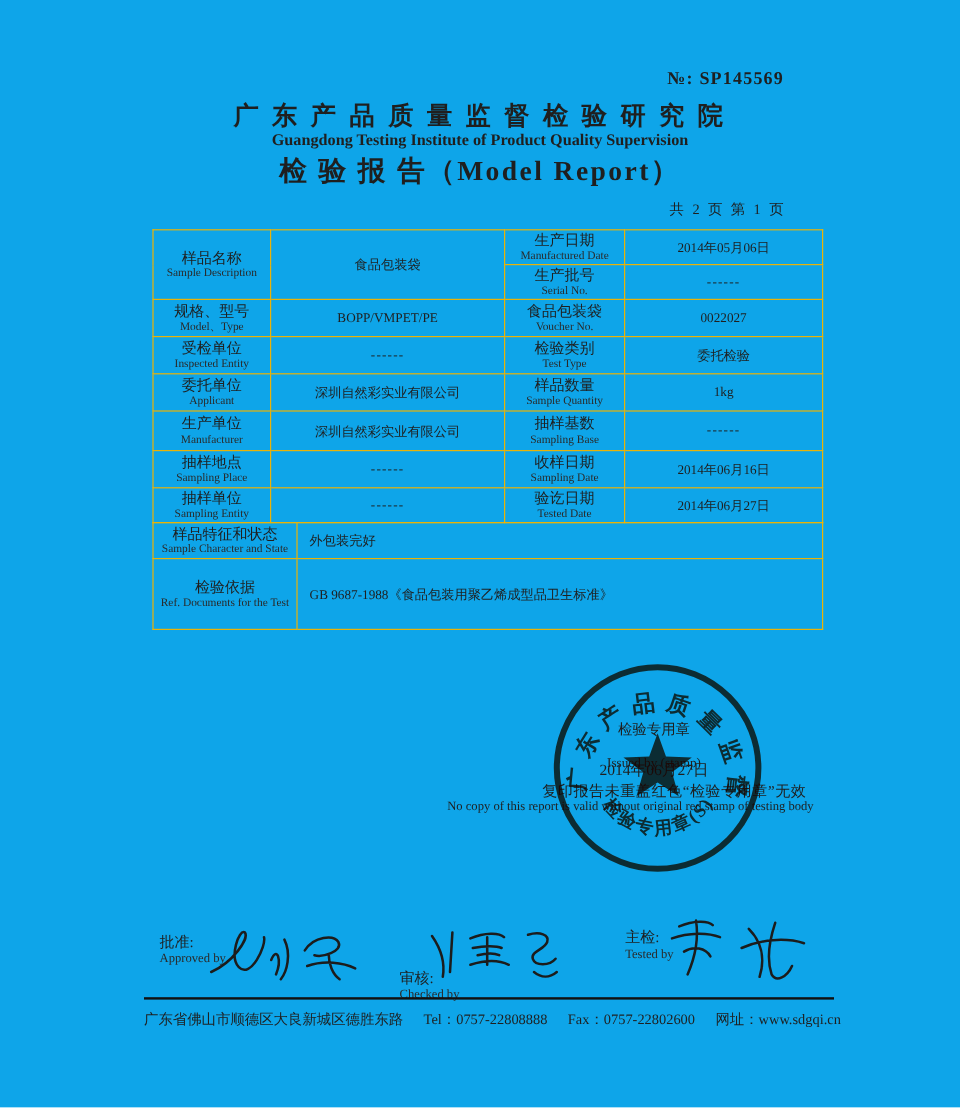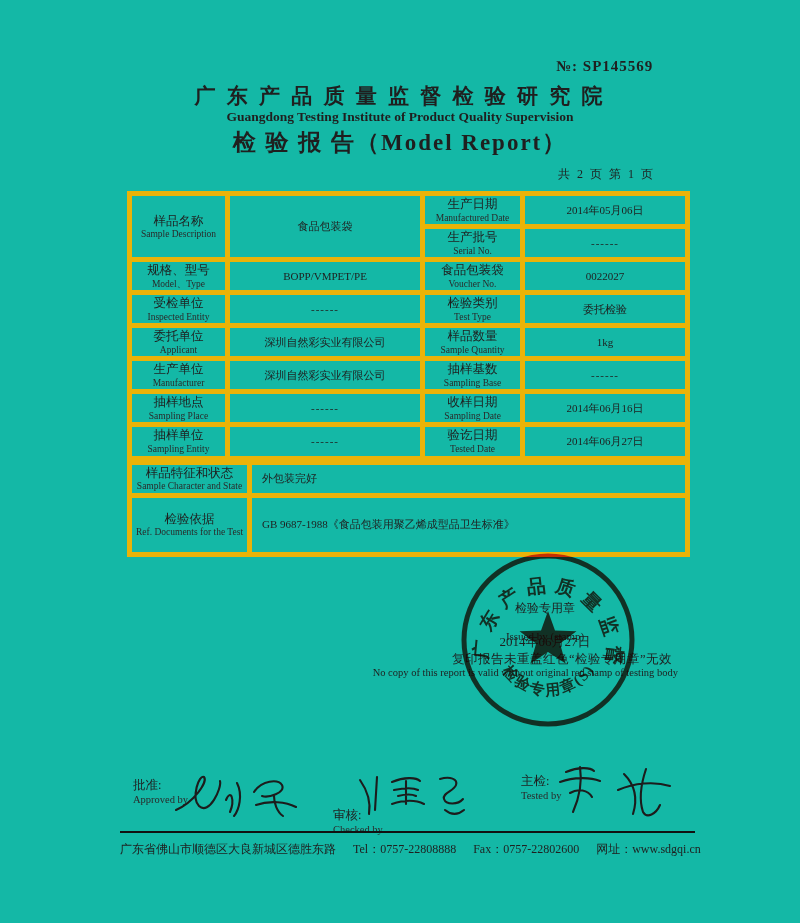--- a/index.html
+++ b/index.html
@@ -1,27 +1,27 @@
 <!DOCTYPE html>
 <html><head>
 <meta charset="utf-8">
 <style>
   html,body{margin:0;padding:0;background:#ffffff;}
-  .page{position:relative;width:800px;height:923px;background:#14b8a6;overflow:hidden;
+  .page{position:relative;width:800px;height:923px;background:#0ea5e9;overflow:hidden;
         font-family:"Liberation Serif","DejaVu Serif",serif;color:#1f1f1f;}
   .abs{position:absolute;}
   .report-no{top:58px;left:556px;font-size:15px;font-weight:bold;letter-spacing:1px;}
   .inst-cn{top:82px;left:0;width:800px;text-align:center;font-size:21px;font-weight:bold;letter-spacing:3px;}
   .inst-en{top:109px;left:0;width:800px;text-align:center;font-size:13.5px;font-weight:bold;}
   .rpt-title{top:127px;left:0;width:800px;text-align:center;font-size:23px;font-weight:bold;letter-spacing:2px;}
   .page-info{top:166px;left:558px;font-size:12px;letter-spacing:2px;}
 
   .tablewrap{top:191px;left:127px;width:558px;}
   table{border-collapse:collapse;table-layout:fixed;width:558px;}
-  td{border:5px solid #eab308;text-align:center;vertical-align:middle;padding:1px 3px;overflow:hidden;}
+  td{border:1px solid #eab308;text-align:center;vertical-align:middle;padding:1px 3px;overflow:hidden;}
   .cn{font-size:12.5px;line-height:1.25;}
   .en{font-size:9.5px;line-height:1.1;color:#2a2a2a;}
   .val{font-size:11px;}
   .left td.valcell{text-align:left;padding-left:10px;}
   .dash{letter-spacing:1px;}
   .conc-cell{vertical-align:top;text-align:left;}
   .conc-title{font-weight:bold;font-size:13.5px;margin:12px 0 0 12px;}
   .conc-body{font-size:12.5px;margin:10px 0 0 12px;text-indent:2em;letter-spacing:.5px;}
 
   .stamp-line{text-align:center;}

